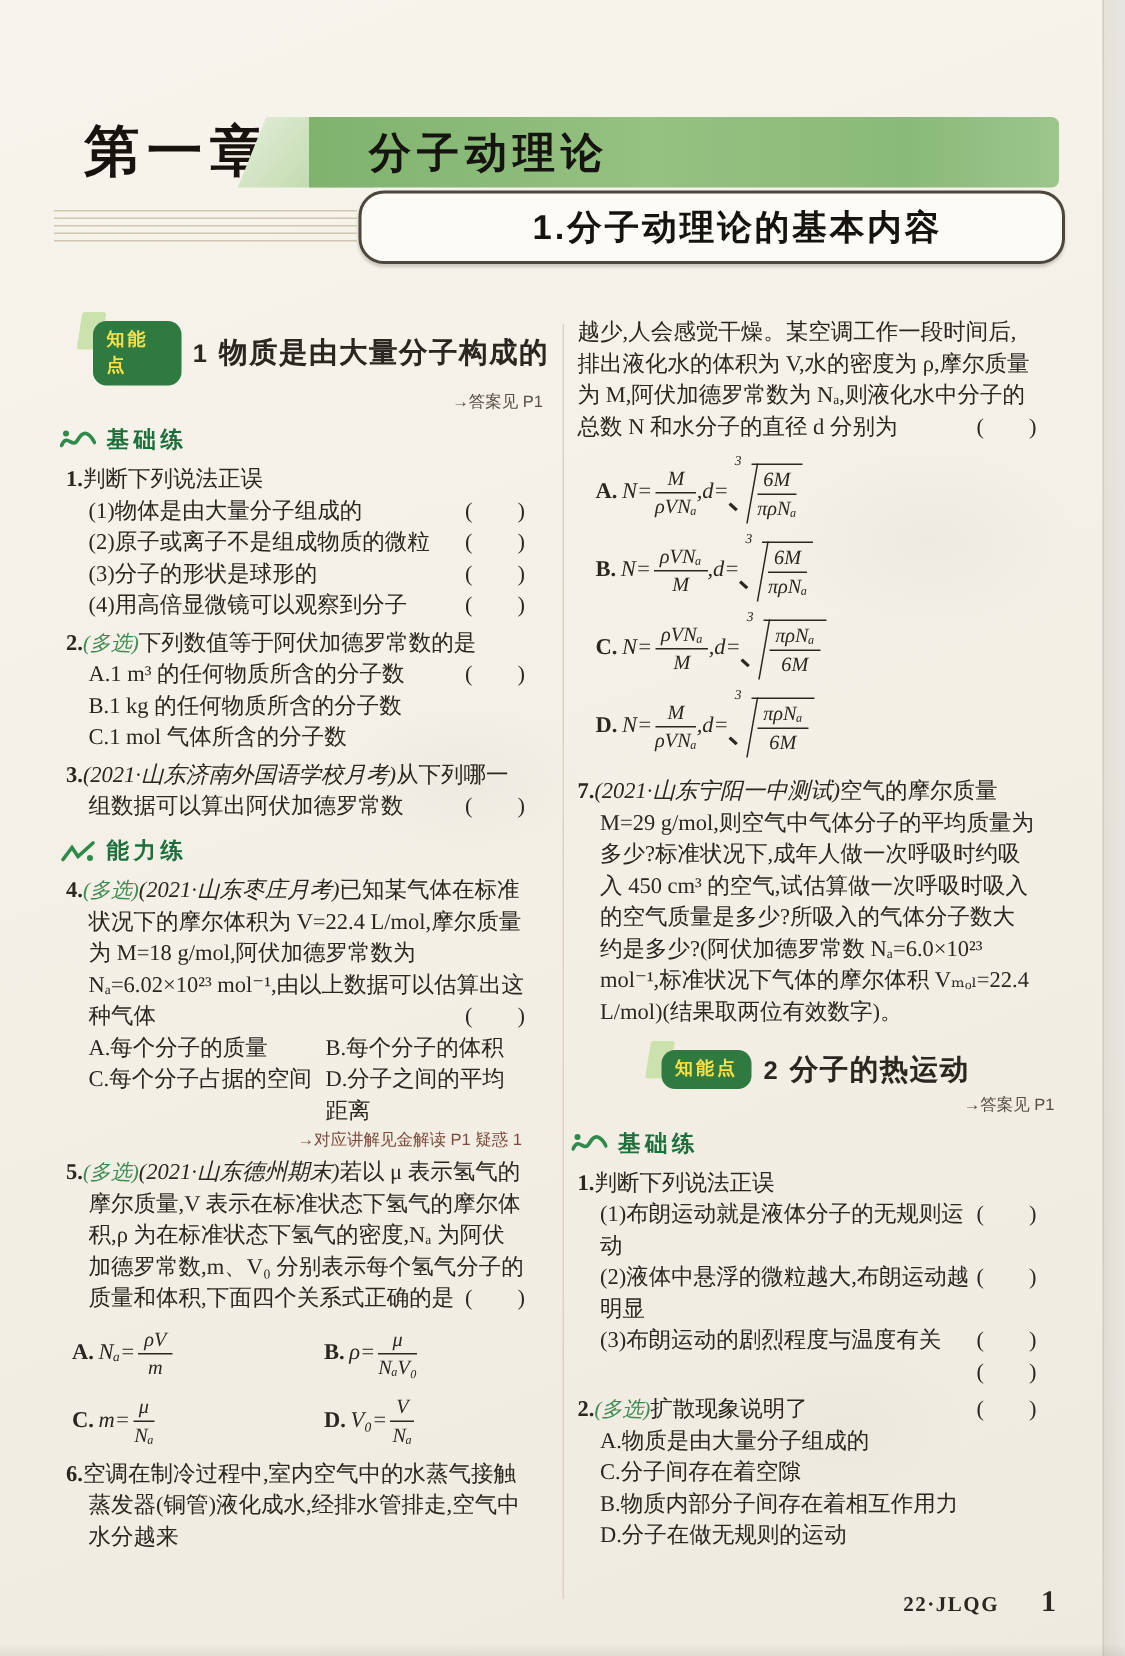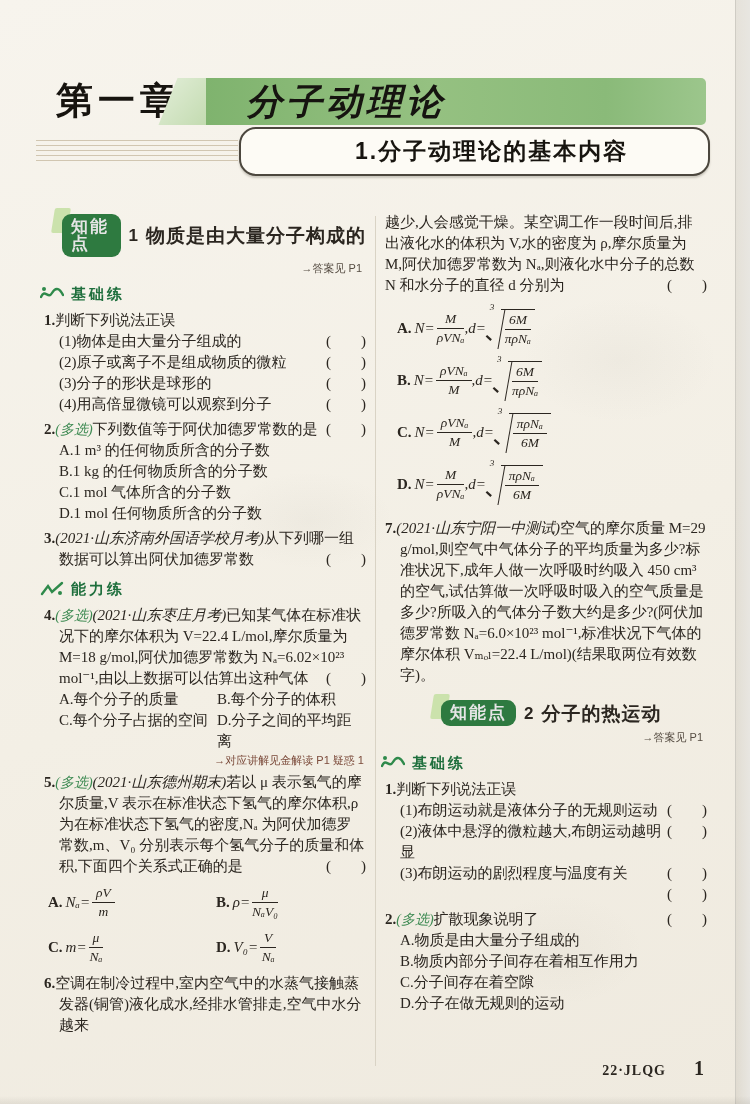--- a/index.html
+++ b/index.html
@@ -19,54 +19,54 @@
     background:linear-gradient(0deg,rgba(90,85,75,0.10),transparent);}
 
   
   .chapter-no{position:absolute;left:56px;top:80px;font-size:37px;line-height:42px;font-weight:bold;
     font-family:"Liberation Sans",sans-serif;letter-spacing:5px;color:#17140f;}
   .banner-slant{position:absolute;left:168px;top:78px;width:90px;height:47px;
     background:linear-gradient(115deg,#dcead0,#b4d29e);transform:skewX(-22deg);}
   .banner{position:absolute;left:206px;top:78px;width:500px;height:47px;
     background:linear-gradient(90deg,#7fb36e,#95c181 45%,#8aba79 80%,#9cc68c);
     border-radius:0 5px 5px 0;}
-  .banner-title{position:absolute;left:40px;top:7px;font-size:36px;line-height:33px;font-weight:bold;
-    font-family:"Liberation Sans",sans-serif;letter-spacing:4px;color:#161410;font-style:italic;}
+  .banner-title{position:absolute;left:40px;top:7px;font-size:28px;line-height:33px;font-weight:bold;
+    font-family:"Liberation Sans",sans-serif;letter-spacing:4px;color:#161410;}
   .deco-lines{position:absolute;left:36px;top:140px;width:202px;}
   .deco-lines i{display:block;height:1px;background:#c8baa3;margin-bottom:4px;opacity:.8;}
   .lesson-box{position:absolute;left:239px;top:127px;width:467px;height:45px;
     background:#fdfbf5;border:2px solid #4c473e;border-radius:17px;
     box-shadow:0 2px 2px rgba(80,75,60,0.25);display:flex;align-items:center;}
   .lesson-title{margin-left:114px;font-size:23px;font-weight:bold;
     font-family:"Liberation Sans",sans-serif;letter-spacing:2px;color:#17140f;}
 
   
   .content{position:absolute;left:44px;top:212px;width:664px;display:flex;}
   .col{width:322px;}
   .divider{width:1px;background:#d9d3c5;margin:4px 9px 0 9px;min-height:850px;}
 
   
   .kp-row{position:relative;display:flex;align-items:center;gap:8px;margin:2px 0 4px 18px;}
   .kp-row.kp2{margin-left:56px;}
   .kp-tab{position:absolute;left:-9px;top:-6px;width:16px;height:25px;background:#cbe2ac;
     border-radius:2px;transform:skewX(-9deg);}
-  .kp-badge{position:relative;background:#2e7a40;color:#e5e5e5;font-family:"Liberation Sans",sans-serif;
-    font-weight:bold;font-size:17px;line-height:17px;padding:4px 9px 5px;border-radius:9px;letter-spacing:2px;}
+  .kp-badge{position:relative;background:#2e7a40;color:#fde047;font-family:"Liberation Sans",sans-serif;
+    font-weight:bold;font-size:12px;line-height:17px;padding:4px 9px 5px;border-radius:9px;letter-spacing:2px;}
   .kp-num{font-weight:bold;font-size:17px;font-family:"Liberation Sans",sans-serif;}
   .kp-title{font-weight:bold;font-size:19px;font-family:"Liberation Sans",sans-serif;letter-spacing:1px;white-space:nowrap;}
   .ans-ref{text-align:right;font-size:11px;line-height:14px;color:#574e44;
     font-family:"Liberation Sans",sans-serif;margin:2px 4px 8px 0;}
 
   
   .sec-head{display:flex;align-items:center;gap:7px;margin:8px 0 6px -4px;color:#1f6f3d;
     font-family:"Liberation Sans",sans-serif;font-weight:bold;font-size:15px;letter-spacing:3px;}
   .sec-icon{flex:0 0 auto;}
 
   
-  .q{margin:0 0 4px 0;}
+  .q{margin:0 16px 4px 0;}
   .para{padding-left:15px;}
   .qnum{margin-left:-15px;font-weight:bold;}
   .tag{color:#3d8a52;font-style:italic;font-size:14px;}
   .cite{font-style:italic;}
   .br{float:right;white-space:nowrap;}
   .items{margin-left:15px;}
   .item{overflow:hidden;}
   .opts{margin-left:15px;}
   .opt{overflow:hidden;}
   .opts2{margin-left:15px;display:grid;grid-template-columns:158px 1fr;}
@@ -152,21 +152,20 @@
       </div>
 
       <div class="q">
         <div class="para">
           <span class="qnum">2.</span><span class="tag">(多选)</span><span>下列数值等于阿伏加德罗常数的是</span><span class="br">(　　)</span>
         </div>
         <div class="opts">
           <div class="opt">A.1 m³ 的任何物质所含的分子数</div>
           <div class="opt">B.1 kg 的任何物质所含的分子数</div>
           <div class="opt">C.1 mol 气体所含的分子数</div>
-          <div class="opt">D.1 mol 任何物质所含的分子数</div>
         </div>
       </div>
 
       <div class="q">
         <div class="para">
           <span class="qnum">3.</span><span class="cite">(2021·山东济南外国语学校月考)</span><span>从下列哪一组数据可以算出阿伏加德罗常数</span><span class="br">(　　)</span>
         </div>
       </div>
 
       <div class="sec-head">
@@ -343,22 +342,22 @@
           <div class="item"><span class="br">(　　)</span></div>
         </div>
       </div>
 
       <div class="q">
         <div class="para">
           <span class="qnum">2.</span><span class="tag">(多选)</span><span>扩散现象说明了</span><span class="br">(　　)</span>
         </div>
         <div class="opts">
           <div class="opt">A.物质是由大量分子组成的</div>
+          <div class="opt">C.分子间存在着空隙</div>
           <div class="opt">B.物质内部分子间存在着相互作用力</div>
-          <div class="opt">C.分子间存在着空隙</div>
           <div class="opt">D.分子在做无规则的运动</div>
         </div>
       </div>
 
     </div>
   </div>
 
   <div class="footer">
     <span class="fcode">22·JLQG</span>
     <span class="fpage">1</span>

